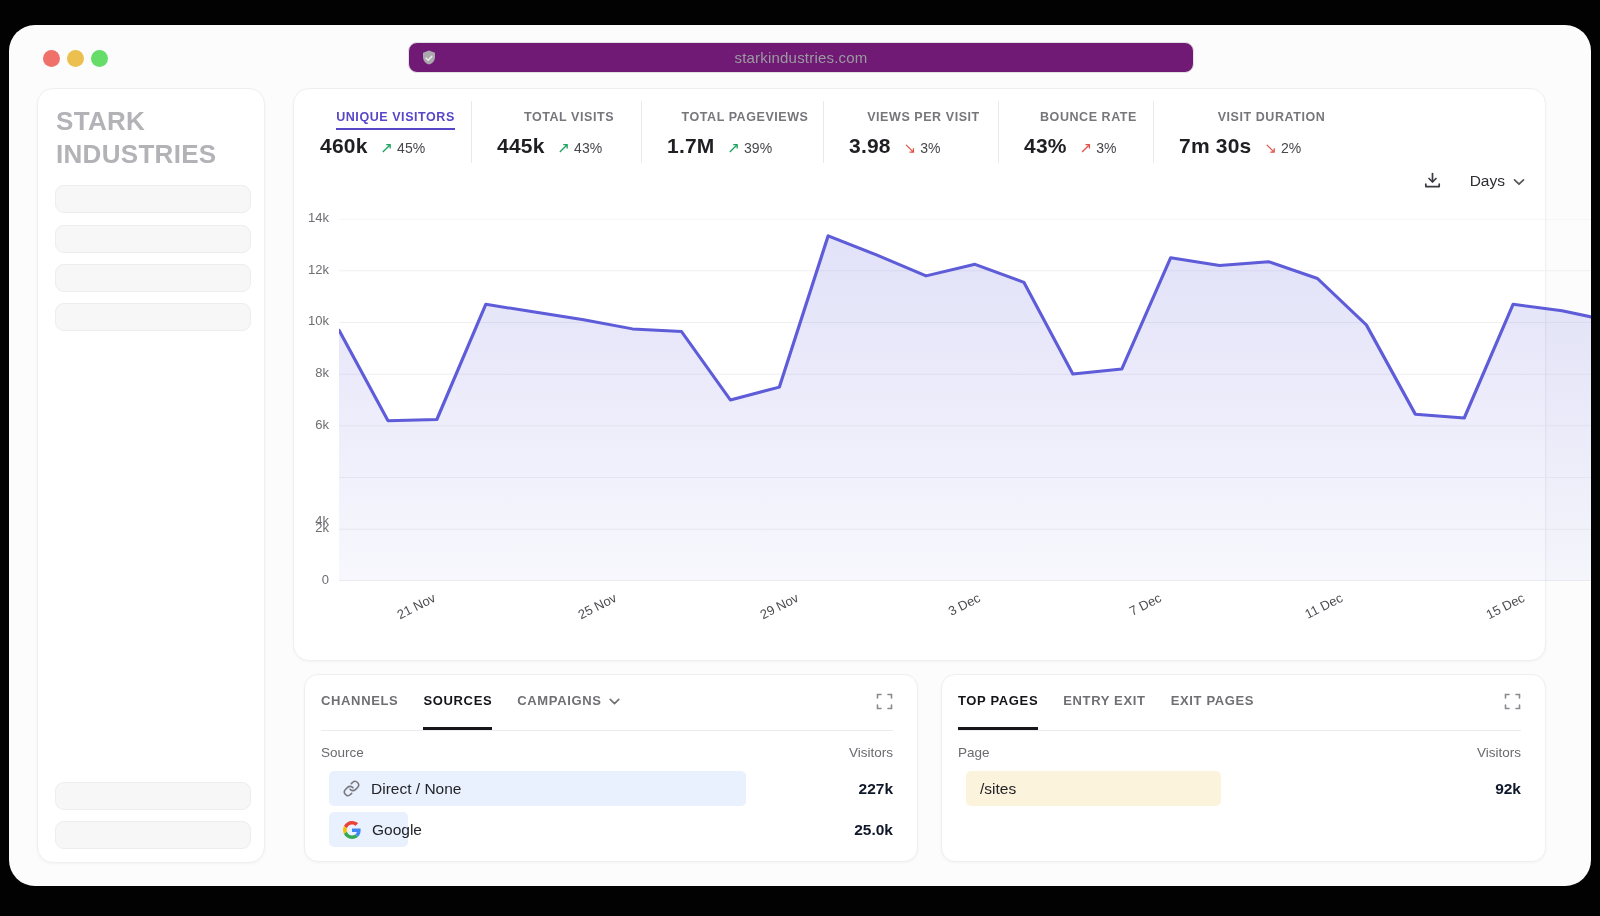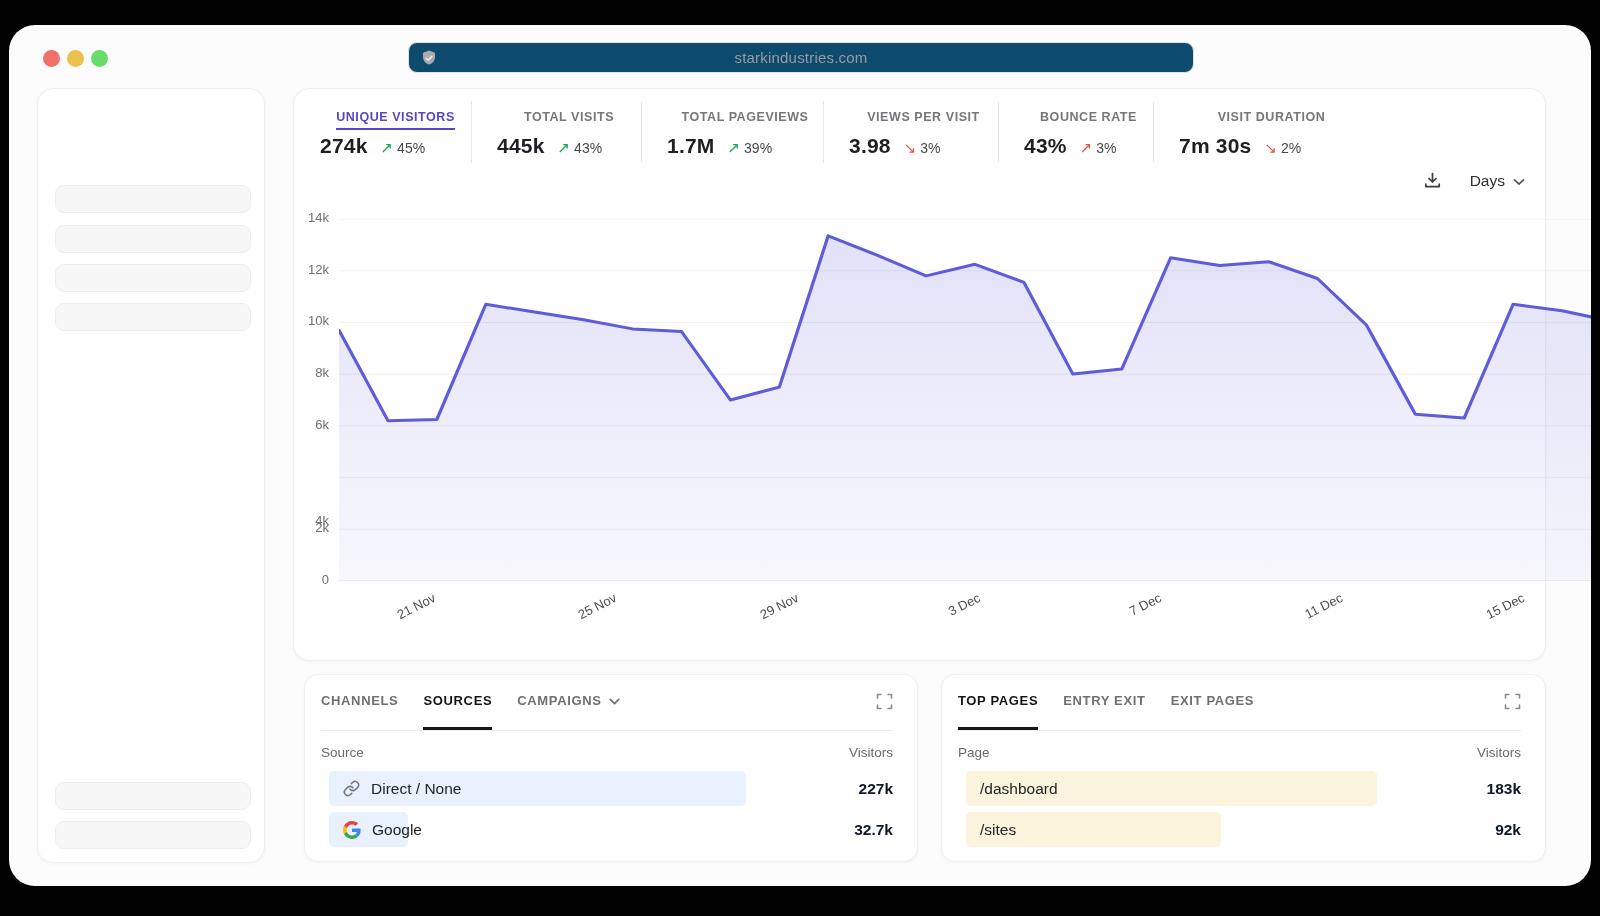--- a/index.html
+++ b/index.html
@@ -14,21 +14,21 @@
     background:#fcfcfd; border-radius:26px; overflow:hidden;
   }
   
   .traffic { position:absolute; top:25px; left:34px; display:flex; gap:7px; }
   .dot { width:17px; height:17px; border-radius:50%; }
   .dot.red    { background:#f0716a; }
   .dot.yellow { background:#ecc04e; }
   .dot.green  { background:#65dd68; }
   .urlbar {
     position:absolute; left:399px; top:17px; width:786px; height:31px;
-    background:#0c4a6e; border:1px solid #e2e2e4; border-radius:9px;
+    background:#701a75; border:1px solid #e2e2e4; border-radius:9px;
     display:flex; align-items:center; justify-content:center;
   }
   .urlbar .shield { position:absolute; left:11px; top:6px; }
   .url-text { font-size:15px; color:#9b9ba0; letter-spacing:.2px; }
   
   .card {
     position:absolute; background:#ffffff;
     border:1px solid #efeff1; border-radius:16px;
     box-shadow:0 1px 3px rgba(15,15,20,.04);
   }
@@ -121,35 +121,39 @@
     <span class="shield">
       <svg width="18" height="19" viewBox="0 0 18 19">
           <path d="M9 1.5l6 2.2v4.2c0 3.8-2.5 6.4-6 7.6-3.5-1.2-6-3.8-6-7.6V3.7z" fill="#a9a9ae"></path>
           <path d="M6.2 9.2l2 2 3.6-3.8" stroke="#e9e9eb" stroke-width="1.6" fill="none" stroke-linecap="round" stroke-linejoin="round"></path>
         </svg>
     </span>
     <span class="url-text">starkindustries.com</span>
   </div>
 
   <div class="card sidebar">
+    <div class="brand">
+      <div>STARK</div>
+      <div>INDUSTRIES</div>
+    </div>
     <div class="skel" style="top:96px"></div>
     <div class="skel" style="top:136px"></div>
     <div class="skel" style="top:175px"></div>
     <div class="skel" style="top:214px"></div>
     <div class="skel" style="top:693px"></div>
     <div class="skel" style="top:732px"></div>
   </div>
 
   <div class="card topcard">
 
     <div class="metrics">
       <div class="metric active" style="width:178px">
         <span class="metric-label">UNIQUE VISITORS</span>
         <div class="metric-value-row">
-          <span class="metric-value">274k</span>
+          <span class="metric-value">460k</span>
           <span class="metric-arrow trend-good">↗</span>
           <span class="metric-change">45%</span>
         </div>
       </div>
       <div class="metric" style="width:170px">
         <span class="metric-label">TOTAL VISITS</span>
         <div class="metric-value-row">
           <span class="metric-value">445k</span>
           <span class="metric-arrow trend-good">↗</span>
           <span class="metric-change">43%</span>
@@ -289,21 +293,21 @@
         <div class="tbar" style="width: 14%;"></div>
         <div class="trow-content">
           <svg width="18" height="18" viewBox="0 0 48 48">
             <path fill="#EA4335" d="M24 9.5c3.54 0 6.71 1.22 9.21 3.6l6.85-6.85C35.9 2.38 30.47 0 24 0 14.62 0 6.51 5.38 2.56 13.22l7.98 6.19C12.43 13.72 17.74 9.5 24 9.5z"></path>
             <path fill="#4285F4" d="M46.98 24.55c0-1.57-.15-3.09-.38-4.55H24v9.02h12.94c-.58 2.96-2.26 5.48-4.78 7.18l7.73 6c4.51-4.18 7.09-10.36 7.09-17.65z"></path>
             <path fill="#FBBC05" d="M10.53 28.59c-.48-1.45-.76-2.99-.76-4.59s.27-3.14.76-4.59l-7.98-6.19C.92 16.46 0 20.12 0 24c0 3.88.92 7.54 2.56 10.78l7.97-6.19z"></path>
             <path fill="#34A853" d="M24 48c6.48 0 11.93-2.13 15.89-5.81l-7.73-6c-2.15 1.45-4.92 2.3-8.16 2.3-6.26 0-11.57-4.22-13.47-9.91l-7.98 6.19C6.51 42.62 14.62 48 24 48z"></path>
           </svg>
           <span class="trow-label">Google</span>
         </div>
-        <span class="trow-value">32.7k</span>
+        <span class="trow-value">25.0k</span>
       </div>
     </div>
   </div>
 
   <div class="card panel-right">
     <div class="tabs">
       <div class="tab active">
           <span>TOP PAGES</span>
         </div>
       <div class="tab">
@@ -320,27 +324,20 @@
           <path d="M15.5 12v3.5H12"></path>
           <path d="M5 15.5H1.5V12"></path>
       </svg>
     </span>
     <div class="thead">
       <span>Page</span>
       <span>Visitors</span>
     </div>
     <div class="rows amber">
       <div class="trow">
-        <div class="tbar" style="width: 74%;"></div>
-        <div class="trow-content">
-          <span class="trow-label">/dashboard</span>
-        </div>
-        <span class="trow-value">183k</span>
-      </div>
-      <div class="trow">
         <div class="tbar" style="width: 46%;"></div>
         <div class="trow-content">
           <span class="trow-label">/sites</span>
         </div>
         <span class="trow-value">92k</span>
       </div>
     </div>
   </div>
 
 </div>

